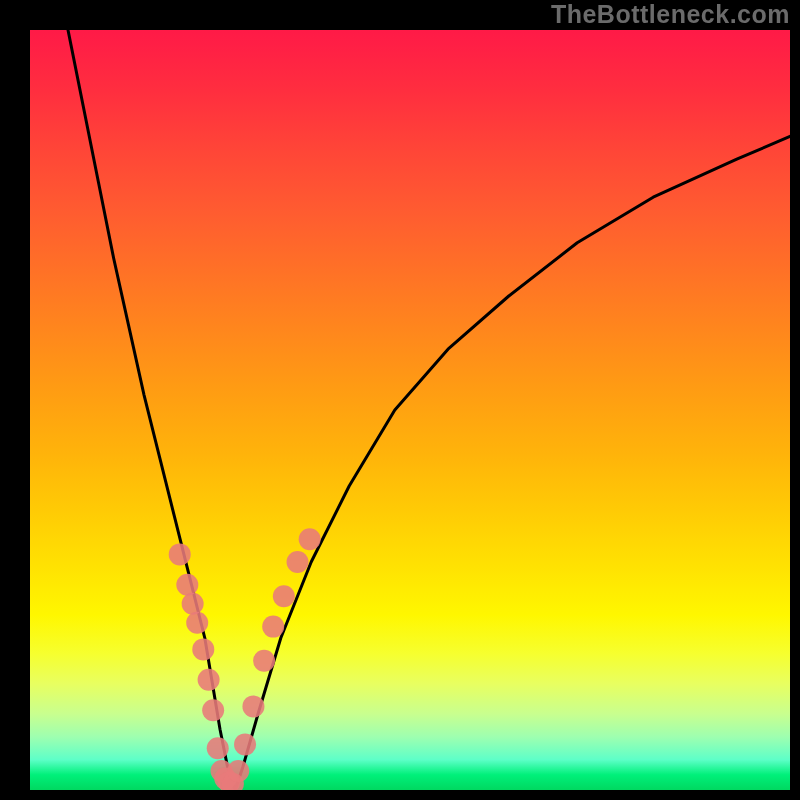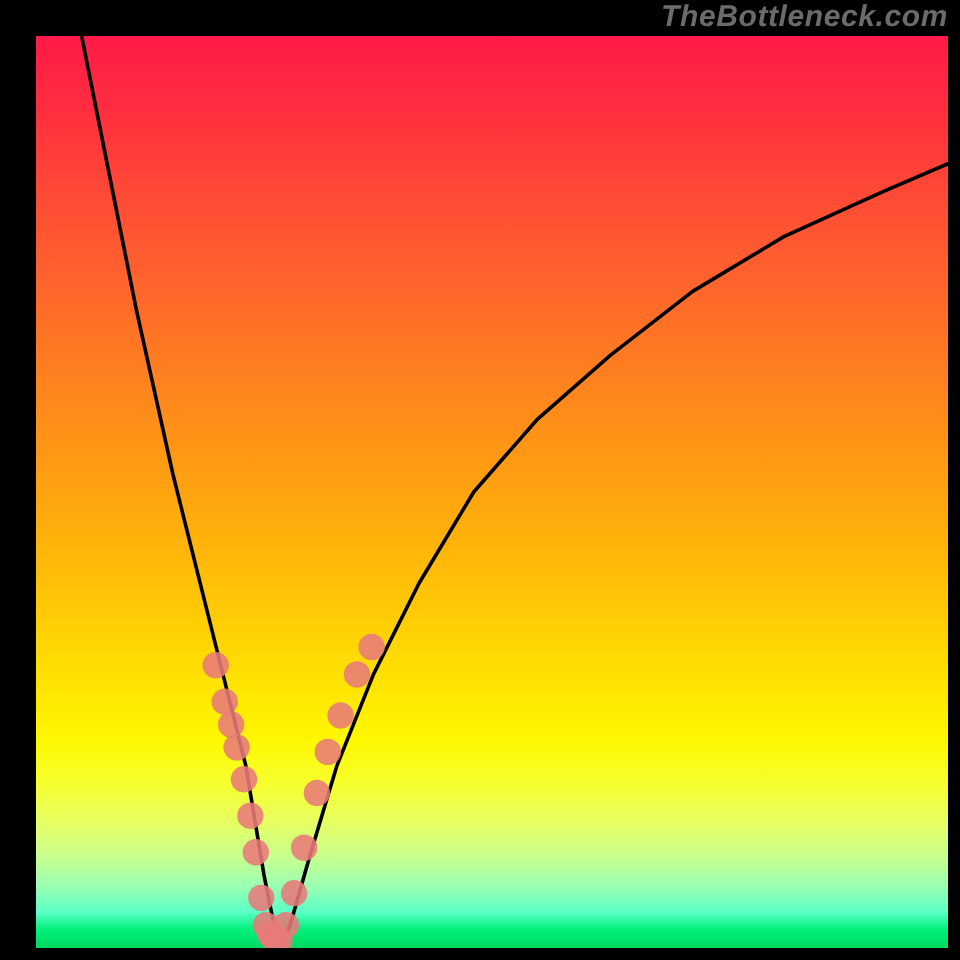--- a/index.html
+++ b/index.html
@@ -9,21 +9,20 @@
     height: 800px;
     overflow: hidden;
     background: #000;
     font-family: Arial, Helvetica, sans-serif;
   }
   .frame {
     position: relative;
     width: 800px;
     height: 800px;
     background: #000;
-    font-style: italic;
   }
   .plot-area {
     position: absolute;
     left: 30px;
     top: 30px;
     width: 760px;
     height: 760px;
     background: linear-gradient(to bottom,
       #ff1a47 0%,
       #ff2e3f 8%,

